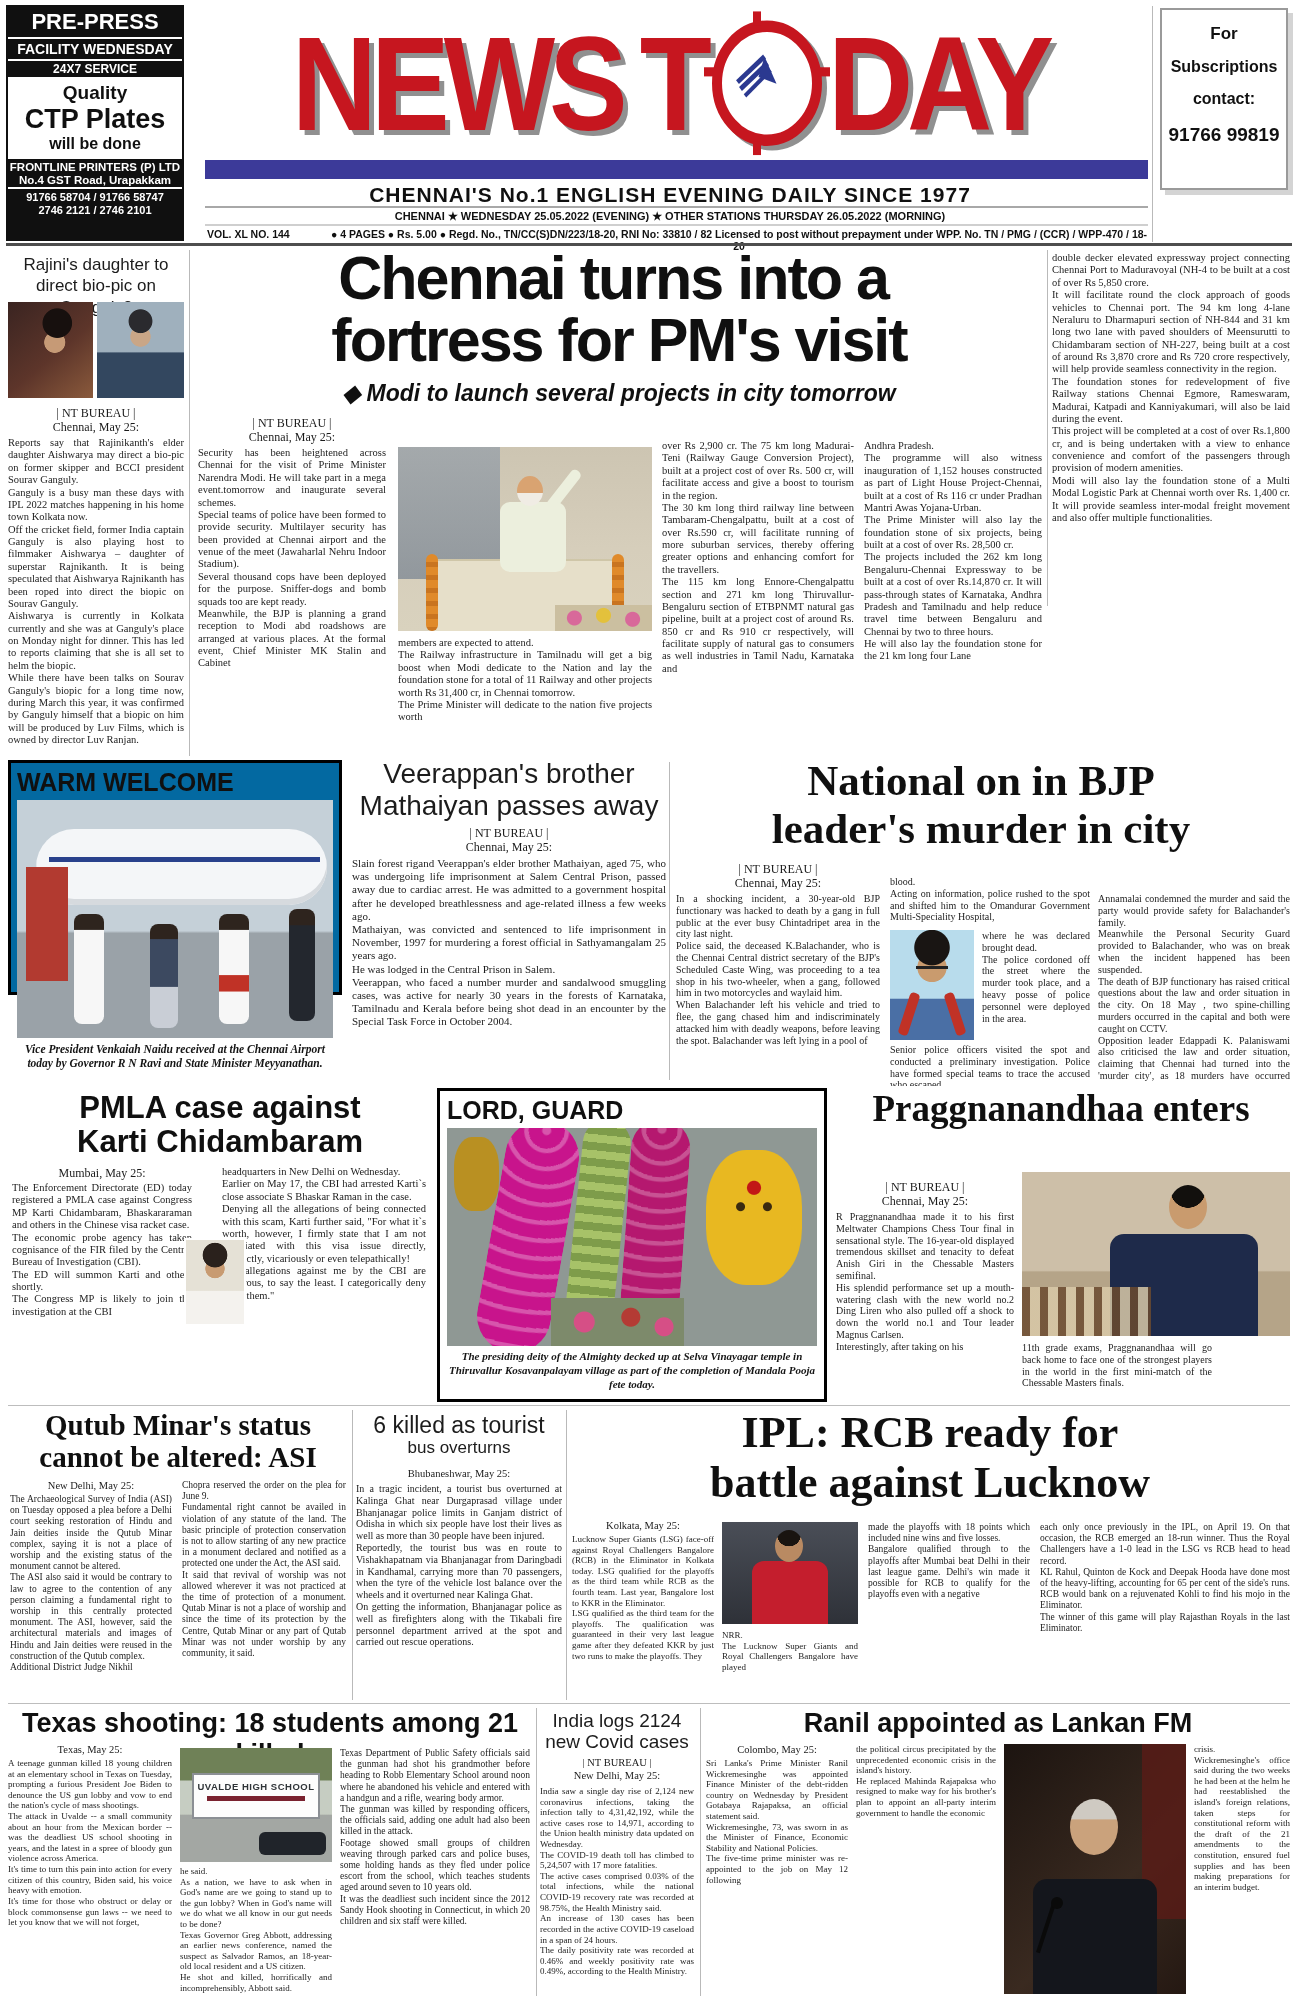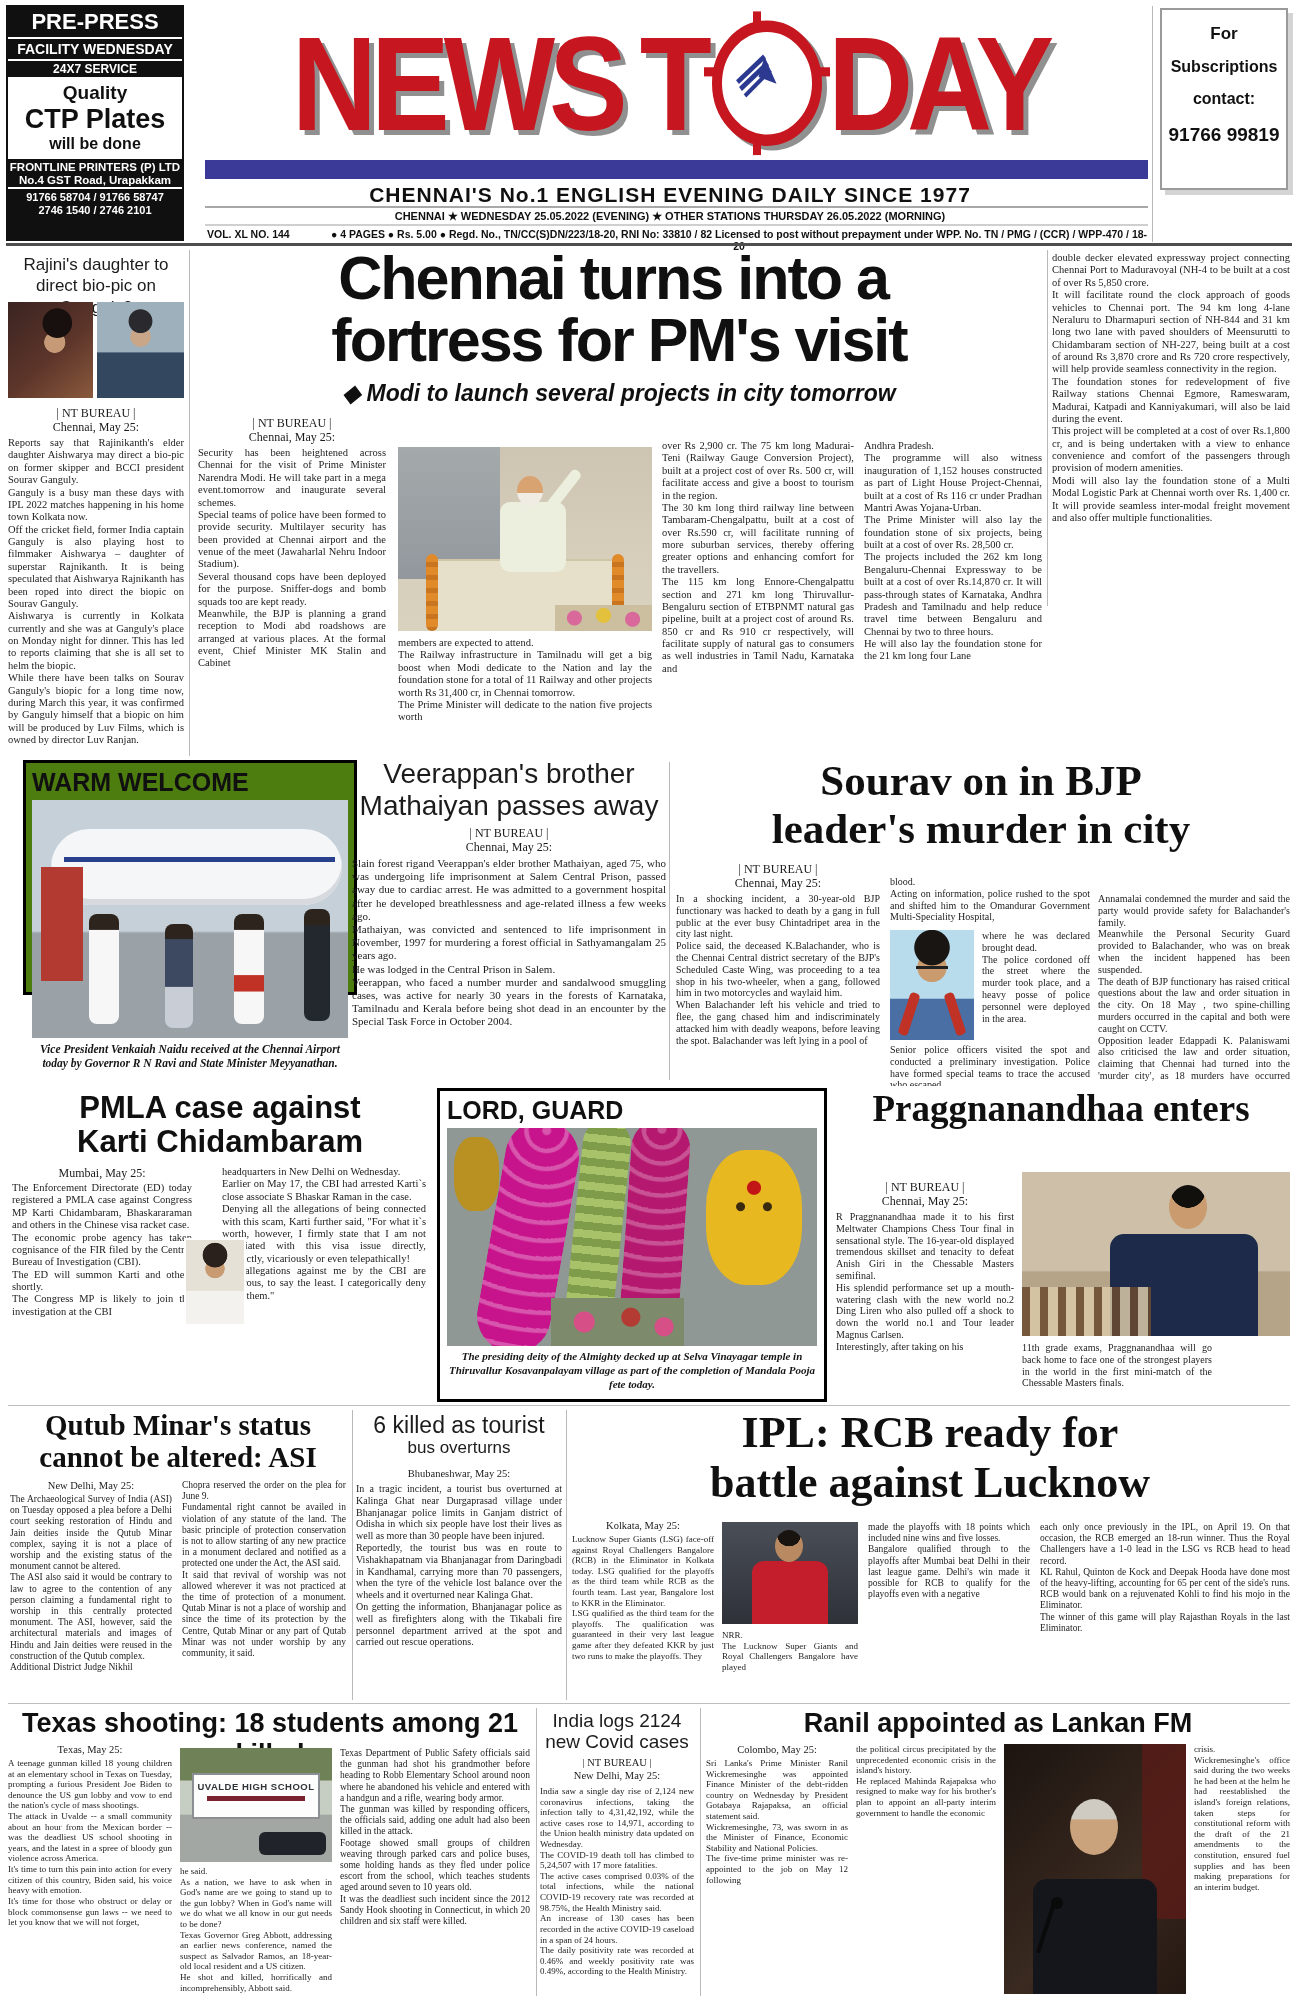--- a/index.html
+++ b/index.html
@@ -48,21 +48,21 @@
     <div class="ad-black" style="font-size:14px;padding:2px 0;">FACILITY WEDNESDAY</div>
     <div class="ad-black" style="font-size:12px;padding:1px 0;">24X7 SERVICE</div>
     <div style="background:#fff;color:#101010;text-align:center;font-family:'Liberation Sans',sans-serif;font-weight:bold;border-top:2px solid #fff;padding:3px 0 4px;">
       <div style="font-size:19px;">Quality</div>
       <div style="font-size:27px;">CTP Plates</div>
       <div style="font-size:16px;">will be done</div>
     </div>
     <div class="ad-black" style="font-size:11.5px;padding:2px 0 0;">FRONTLINE PRINTERS (P) LTD</div>
     <div class="ad-black" style="font-size:11.5px;border-top:none;padding:1px 0;">No.4 GST Road, Urapakkam</div>
     <div class="ad-black" style="font-size:11px;padding:2px 0 0;">91766 58704 / 91766 58747</div>
-    <div class="ad-black" style="font-size:11px;border-top:none;padding:1px 0;">2746 1540 / 2746 2101</div>
+    <div class="ad-black" style="font-size:11px;border-top:none;padding:1px 0;">2746 2121 / 2746 2101</div>
   </div>
 
   <div class="abs mast-title" style="left:195px;top:8px;width:950px;height:132px;font-size:118px;">
     <span>NEWS</span>
     <span style="width:18px;"></span>
     <span>T</span>
     <span class="logo-circle">
       <span class="tick" style="left:31px;top:-18px;width:8px;height:12px;"></span>
       <span class="tick" style="left:31px;bottom:-18px;width:8px;height:12px;"></span>
       <span class="tick" style="left:-18px;top:31px;width:12px;height:8px;"></span>
@@ -150,21 +150,21 @@
 The Prime Minister will also lay the foundation stone of six projects, being built at a cost of over Rs. 28,500 cr.
 The projects included the 262 km long Bengaluru-Chennai Expressway to be built at a cost of over Rs.14,870 cr. It will pass-through states of Karnataka, Andhra Pradesh and Tamilnadu and help reduce travel time between Bengaluru and Chennai by two to three hours.
 He will also lay the foundation stone for the 21 km long four Lane</div>
   <div class="vrule" style="left:1047px;top:250px;height:356px;"></div>
   <div class="abs bt fs105" style="left:1052px;top:252px;width:238px;height:352px;">double decker elevated expressway project connecting Chennai Port to Maduravoyal (NH-4 to be built at a cost of over Rs 5,850 crore.
 It will facilitate round the clock approach of goods vehicles to Chennai port. The 94 km long 4-lane Neraluru to Dharmapuri section of NH-844 and 31 km long two lane with paved shoulders of Meensurutti to Chidambaram section of NH-227, being built at a cost of around Rs 3,870 crore and Rs 720 crore respectively, will help provide seamless connectivity in the region.
 The foundation stones for redevelopment of five Railway stations Chennai Egmore, Rameswaram, Madurai, Katpadi and Kanniyakumari, will also be laid during the event.
 This project will be completed at a cost of over Rs.1,800 cr, and is being undertaken with a view to enhance convenience and comfort of the passengers through provision of modern amenities.
 Modi will also lay the foundation stone of a Multi Modal Logistic Park at Chennai worth over Rs. 1,400 cr. It will provide seamless inter-modal freight movement and also offer multiple functionalities.</div>
 
-  <div class="abs" style="left:8px;top:760px;width:334px;height:235px;border:3px solid #000;box-sizing:border-box;background:#4d7c0f;padding:5px 6px;margin-left:15px;">
+  <div class="abs" style="left:8px;top:760px;width:334px;height:235px;border:3px solid #000;box-sizing:border-box;background:#0369a1;padding:5px 6px;">
     <div class="h-sans" style="font-size:25px;">WARM WELCOME</div>
     <div class="photo-in" style="width:316px;height:238px;margin-top:3px;background:linear-gradient(180deg,#c5d0d8 0 55%,#9aa2a8 56% 100%);">
       <div class="abs" style="left:6%;top:12%;width:92%;height:32%;background:#f4f6f8;border-radius:48px;box-shadow:inset 0 -6px 0 #d6dade;"></div>
       <div class="abs" style="left:10%;top:24%;width:86%;height:5px;background:#29418c;"></div>
       <div class="abs" style="left:3%;top:28%;width:13%;height:48%;background:#b23a30;"></div>
       <div class="abs" style="left:18%;top:48%;width:30px;height:110px;border-radius:8px;background:linear-gradient(180deg,#2e241e 0 14%,#f7f7f7 15%);"></div>
       <div class="abs" style="left:42%;top:52%;width:28px;height:104px;border-radius:8px;background:linear-gradient(180deg,#2e241e 0 14%,#3c4960 15% 60%,#c9ced6 61%);"></div>
       <div class="abs" style="left:64%;top:48%;width:30px;height:110px;border-radius:8px;background:linear-gradient(180deg,#2e241e 0 14%,#f7f7f7 15% 55%,#c03226 56% 70%,#f7f7f7 71%);"></div>
       <div class="abs" style="left:86%;top:46%;width:26px;height:112px;border-radius:8px;background:linear-gradient(180deg,#2e241e 0 14%,#23272e 15%);"></div>
     </div>
@@ -175,21 +175,21 @@
   <div class="abs h-sans-light center" style="left:352px;top:790px;width:314px;font-size:28px;">Mathaiyan passes away</div>
   <div class="abs byline" style="left:352px;top:826px;width:314px;">| NT BUREAU |</div>
   <div class="abs byline" style="left:352px;top:840px;width:314px;">Chennai, May 25:</div>
   <div class="abs bt fs11" style="left:352px;top:857px;width:314px;height:226px;">Slain forest rigand Veerappan's elder brother Mathaiyan, aged 75, who was undergoing life imprisonment at Salem Central Prison, passed away due to cardiac arrest. He was admitted to a government hospital after he developed breathlessness and age-related illness a few weeks ago.
 Mathaiyan, was convicted and sentenced to life imprisonment in November, 1997 for murdering a forest official in Sathyamangalam 25 years ago.
 He was lodged in the Central Prison in Salem.
 Veerappan, who faced a number murder and sandalwood smuggling cases, was active for nearly 30 years in the forests of Karnataka, Tamilnadu and Kerala before being shot dead in an encounter by the Special Task Force in October 2004.</div>
 
   <div class="vrule" style="left:669px;top:762px;height:318px;"></div>
 
-  <div class="abs h-serif center" style="left:672px;top:758px;width:618px;font-size:43px;line-height:1.05;">Sourav on in BJP</div>
+  <div class="abs h-serif center" style="left:672px;top:758px;width:618px;font-size:43px;line-height:1.05;">National on in BJP</div>
   <div class="abs h-serif center" style="left:672px;top:806px;width:618px;font-size:43px;line-height:1.05;">leader's murder in city</div>
   <div class="abs byline" style="left:676px;top:862px;width:204px;">| NT BUREAU |</div>
   <div class="abs byline" style="left:676px;top:876px;width:204px;">Chennai, May 25:</div>
   <div class="abs bt fs10" style="left:676px;top:893px;width:204px;height:190px;">In a shocking incident, a 30-year-old BJP functionary was hacked to death by a gang in full public at the ever busy Chintadripet area in the city last night.
 Police said, the deceased K.Balachander, who is the Chennai Central district secretary of the BJP's Scheduled Caste Wing, was proceeding to a tea shop in his two-wheeler, when a gang, followed him in two motorcycles and waylaid him.
 When Balachander left his vehicle and tried to flee, the gang chased him and indiscriminately attacked him with deadly weapons, before leaving the spot. Balachander was left lying in a pool of</div>
   <div class="abs bt fs10" style="left:890px;top:876px;width:200px;height:52px;">blood.
 Acting on information, police rushed to the spot and shifted him to the Omandurar Government Multi-Speciality Hospital,</div>
   <div class="photo" style="left:890px;top:930px;width:84px;height:110px;background:
       radial-gradient(circle at 50% 16%, #191513 0 17%, rgba(0,0,0,0) 18%),

